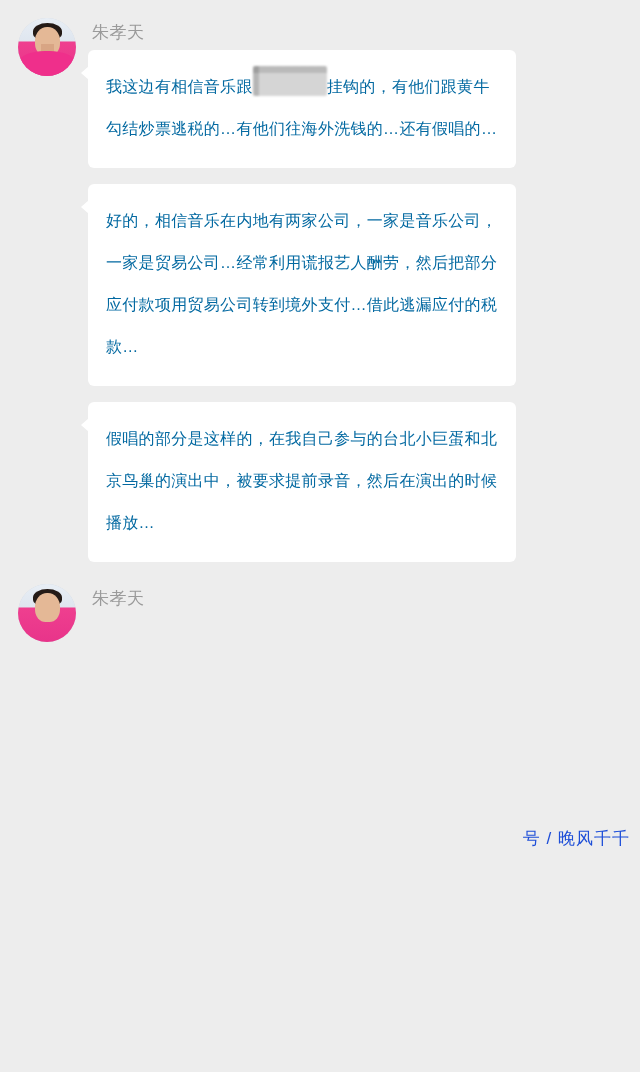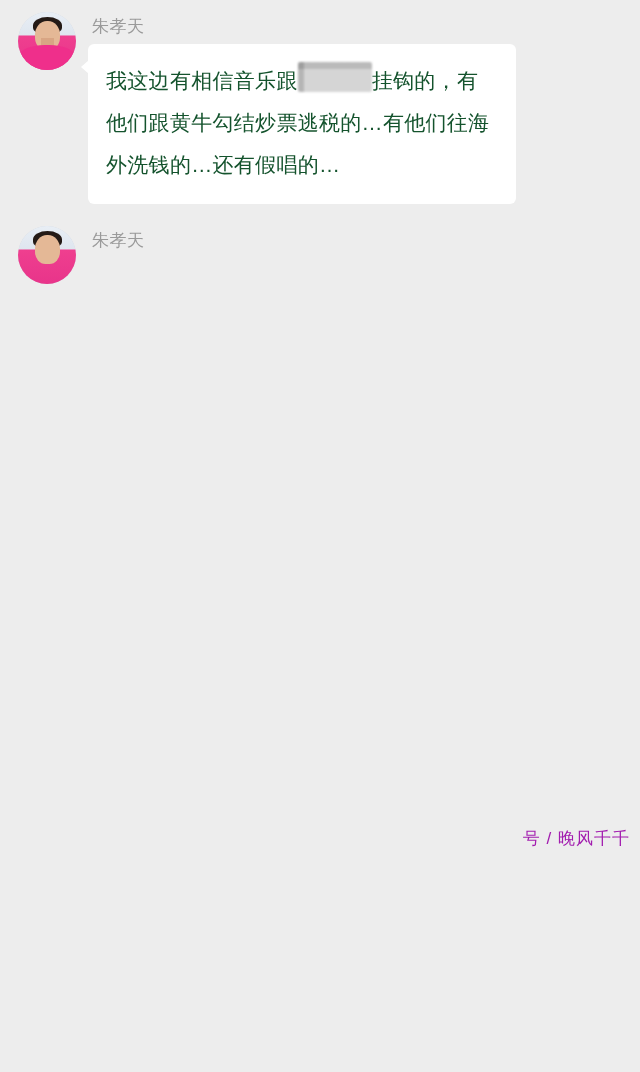--- a/index.html
+++ b/index.html
@@ -12,21 +12,21 @@
     height: 1072px;
     overflow: hidden;
     font-family: "Liberation Sans", sans-serif;
     position: relative;
   }
   .chat {
     width: 640px;
     height: 856px;
     background: #ededed;
     box-sizing: border-box;
-    padding: 6px 0 0 0;
+    padding: 12px 0 0 0;
     position: relative;
   }
   .msg-group {
     display: flex;
     align-items: flex-start;
     padding: 4px 16px 0 18px;
     box-sizing: border-box;
   }
   .avatar {
     width: 58px;
@@ -95,23 +95,23 @@
     line-height: 22px;
     margin: 6px 0 6px 4px;
     letter-spacing: 0.5px;
   }
   .bubble {
     position: relative;
     background: #ffffff;
     border-radius: 6px;
     padding: 16px 18px 18px 18px;
     margin-bottom: 16px;
-    font-size: 21px;
+    font-size: 16px;
     line-height: 42px;
-    color: #14532d;
+    color: #0369a1;
     letter-spacing: 0.3px;
     box-sizing: border-box;
     max-width: 428px;
     word-break: break-all;
   }
   .bubble::before {
     content: "";
     position: absolute;
     left: -7px;
     top: 16px;
@@ -133,21 +133,21 @@
     border-radius: 2px;
   }
   .redact.w3 { width: 74px; height: 30px; }
   .redact.w2 { width: 52px; height: 30px; }
 
   .watermark {
     position: absolute;
     right: 10px;
     bottom: 6px;
     font-size: 17px;
-    color: #a21caf;
+    color: #1d4ed8;
     letter-spacing: 1px;
     white-space: nowrap;
   }
   .fade-bottom {
     position: absolute;
     left: 0;
     right: 0;
     bottom: 0;
     height: 16px;
     background: linear-gradient(180deg, rgba(237,237,237,0) 0%, rgba(237,237,237,0.9) 100%);
@@ -170,21 +170,27 @@
     </div>
     <div class="group-body">
       <div class="sender-name">朱孝天</div>
 
       <div class="bubble">
         <span>我这边有相信音乐跟</span><span class="redact w3"></span><span>挂钩的，有他们跟黄牛勾结炒票逃税的…有他们往海外洗钱的…还有假唱的…</span>
       </div>
 
 
 
-
+      <div class="bubble">
+        <span>好的，相信音乐在内地有两家公司，一家是音乐公司，一家是贸易公司…经常利用谎报艺人酬劳，然后把部分应付款项用贸易公司转到境外支付…借此逃漏应付的税款…</span>
+      </div>
+
+      <div class="bubble">
+        <span>假唱的部分是这样的，在我自己参与的台北小巨蛋和北京鸟巢的演出中，被要求提前录音，然后在演出的时候播放…</span>
+      </div>
     </div>
   </div>
 
   <div class="msg-group">
     <div class="avatar">
       <div class="photo">
         <div class="hair"></div>
         <div class="head"></div>
 
       </div>

